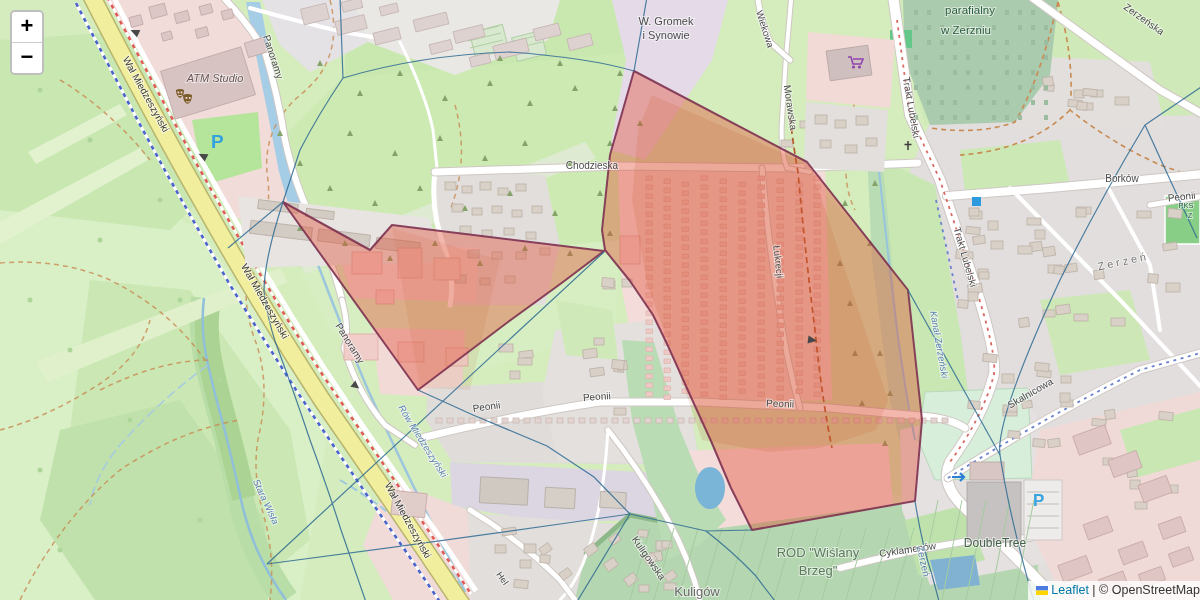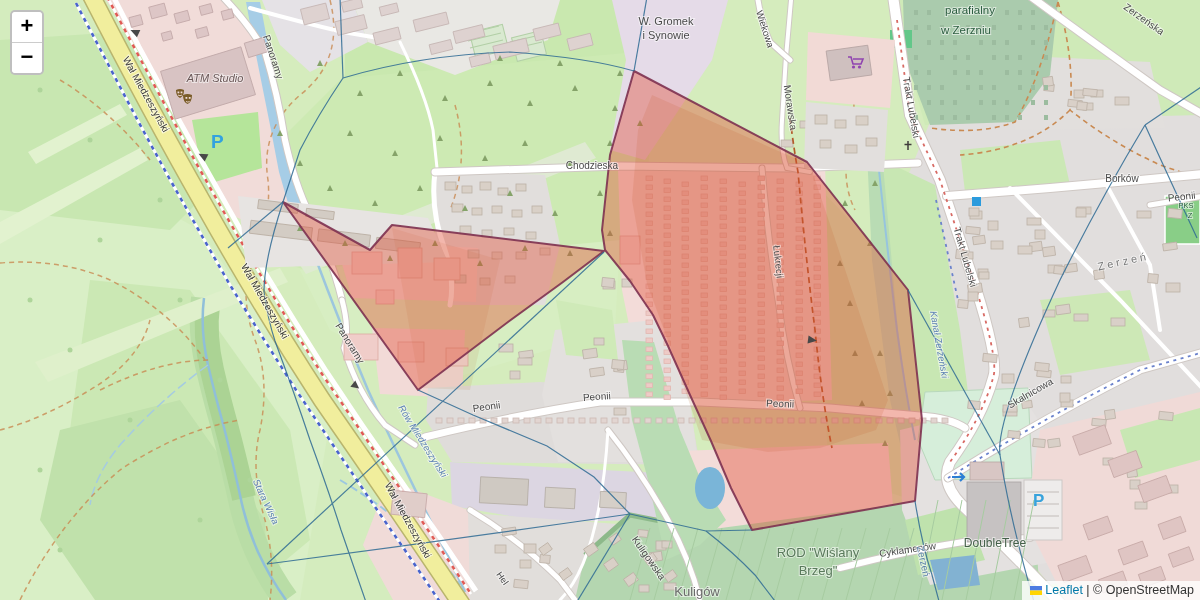--- a/index.html
+++ b/index.html
@@ -5,21 +5,21 @@
   html,body { margin:0; padding:0; }
   #map { position:relative; width:1200px; height:600px; overflow:hidden;
          font-family:"Liberation Sans", sans-serif; background:#d5ecbd; }
   #zoomctl { position:absolute; top:10px; left:10px; width:30px;
       border:2px solid rgba(0,0,0,0.25); border-radius:5px; background:#fff; z-index:10; }
   .zbtn { width:30px; height:30px; line-height:28px; text-align:center; font-size:22px;
       font-weight:bold; color:#000; background:#fff; }
   .zbtn.top { border-bottom:1px solid #ccc; border-radius:4px 4px 0 0; }
   .zbtn.bot { border-radius:0 0 4px 4px; }
   #attrib { position:absolute; right:0; bottom:0; background:rgba(255,255,255,0.8);
-      padding:2px 6px 3px 8px; font-size:12.5px; color:#333; z-index:10; }
+      padding:2px 0 3px 8px; font-size:12.5px; color:#333; z-index:10; }
 </style>
 </head>
 <body>
 <div id="map">
 <svg width="1200" height="600" viewBox="0 0 1200 600">
 
 <rect x="0" y="0" width="1200" height="600" fill="#d5ecbd"></rect>
 
 <polygon points="0,0 80,0 190,210 310,400 450,605 0,600" fill="#d4ecbe"></polygon>
 

